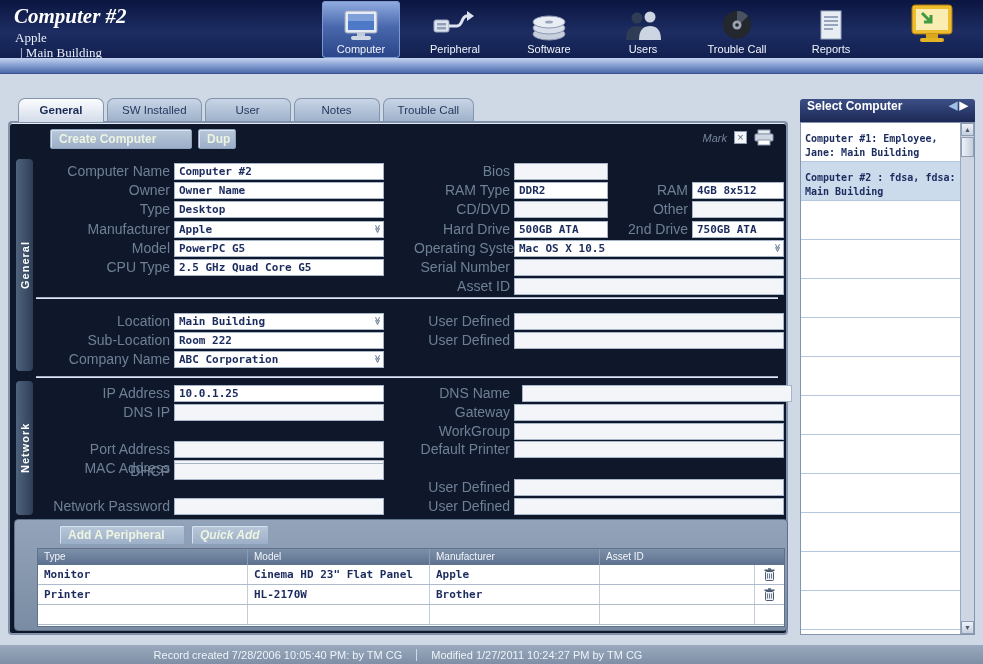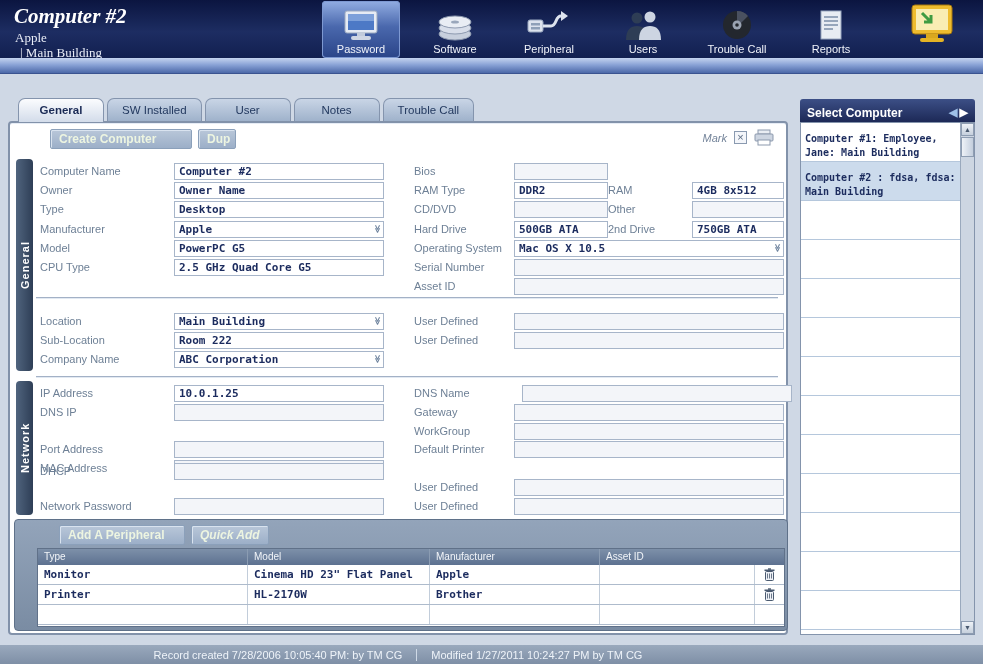--- a/index.html
+++ b/index.html
@@ -26,21 +26,21 @@
   .corner-icon { position:absolute; right:28px; top:4px; cursor:pointer; }
 
   
   .tabs { position:absolute; left:18px; top:98px; display:flex; z-index:2; }
   .tab { height:23px; line-height:22px; text-align:center; font-size:11.5px; color:#23395f;
     background:linear-gradient(180deg,#c9d5e6,#9fb2cb); border:1px solid #8494ad; border-bottom:none;
     border-radius:7px 7px 0 0; margin-right:3px; padding:0 14px; min-width:86px; cursor:pointer; }
   .tab.active { background:linear-gradient(180deg,#fbfcfe,#d3dcea); font-weight:bold; color:#1a2a55; height:24px; }
 
   
-  .main-panel { position:absolute; left:8px; top:121px; width:780px; height:514px; background:#ffffff;
+  .main-panel { position:absolute; left:8px; top:121px; width:780px; height:514px; background:#0f172a;
     border:2px solid #8292aa; border-radius:4px; box-shadow:inset 0 1px 0 #e6ecf5; z-index:1; }
 
   .btn { position:absolute; height:20px; background:linear-gradient(180deg,#b9c7d9,#9cafc8);
     border:1px solid #8ba0ba; border-radius:2px; color:#edf5e1; font-weight:bold; font-size:12px;
     text-align:left; padding:0 8px; line-height:18px; cursor:pointer; box-shadow:inset 1px 1px 0 #d9e3ef;
     font-family:"Liberation Sans",sans-serif; white-space:nowrap; }
   .mark-area { position:absolute; right:12px; top:6px; display:flex; align-items:center; gap:7px; }
   .mark-label { color:#74849a; font-size:11px;font-style:italic; }
   .checkbox { width:13px; height:13px; background:#f4f6fa; border:1px solid #8a9ab0; color:#5a6b82;
     font-size:11px; line-height:11px; text-align:center; cursor:pointer; }
@@ -49,21 +49,21 @@
   
   .vlabel { position:absolute; left:6px; width:17px; border-radius:4px;
     background:linear-gradient(90deg,#2e3e56,#50647e); color:#fff; font-size:11px; font-weight:bold;
     display:flex; align-items:center; justify-content:center; writing-mode:vertical-rl;
     transform:rotate(180deg); letter-spacing:1px; }
   .groove { position:absolute; left:26px; right:8px; height:2px;
     border-top:1px solid #a3b1c6; border-bottom:1px solid #e2e9f2; }
 
   
   .row { position:absolute; height:17px; display:flex; align-items:center; }
-  .lbl { font-size:11px; color:#6e8096; white-space:nowrap; line-height:17px; }
+  .lbl { font-size:14px; color:#6e8096; text-align:right; white-space:nowrap; line-height:17px; }
   .w130 { width:130px; } .w96 { width:96px; } .w80 { width:80px; }
   .inp { height:17px; border:1px solid #a7b5c9; background:#ffffff; font-family:"DejaVu Sans Mono",monospace;
     font-weight:bold; font-size:11px; color:#1b2b5e; line-height:15px; padding:0 4px; margin-left:4px;
     position:relative; overflow:hidden; white-space:nowrap; cursor:text; }
   .inp.empty { background:#f3f5f9; }
   .fw210 { width:210px; } .fw94 { width:94px; } .fw92 { width:92px; } .fw270 { width:270px; }
   .chev { position:absolute; right:2px; top:2px; color:#7186a0; font-size:8px; transform:rotate(90deg);
     line-height:10px; cursor:pointer; }
 
   
@@ -80,21 +80,21 @@
   .c-type { width:210px; } .c-model { width:182px; } .c-manu { width:170px; }
   .c-asset { flex:1; border-right:none !important; }
   .c-asset-h { flex:1; border-right:none !important; }
   .trash-cell { width:30px; flex:0 0 30px; border-left:1px solid #c2cdda; border-right:none !important;
     display:flex; align-items:center; justify-content:center; padding:0 !important; }
   .trash-btn { cursor:pointer; display:flex; }
 
   
   .select-panel { position:absolute; left:800px; top:99px; width:175px; height:536px; }
   .select-header { height:27px; background:linear-gradient(180deg,#3c4f86,#17224e); color:#fff;
-    font-weight:bold; font-size:12px; display:flex; align-items:center; padding:0 7px; border-radius:3px 3px 0 0; }
+    font-weight:bold; font-size:12px; display:flex; padding:0 7px; border-radius:3px 3px 0 0; }
   .sel-arrows { margin-left:auto; display:flex; gap:2px; font-size:11px; cursor:pointer; }
   .sel-arrows .a1 { color:#9fc1e8; } .sel-arrows .a2 { color:#ffffff; }
   .select-list { position:absolute; left:0; top:23px; width:175px; bottom:0; background:#fff;
     border:1px solid #8494ac; overflow:hidden; }
   .list-rows { position:absolute; left:0; top:0; right:14px; bottom:0; }
   .select-item { height:39px; border-bottom:1px solid #b5c7dc; font-family:"DejaVu Sans Mono",monospace;
     font-size:10px; font-weight:bold; color:#1c2c5e; padding:9px 4px; line-height:1.35; cursor:pointer;
     overflow:hidden; }
   .select-item.selected { background:#ccdbec; }
   .vscroll { position:absolute; right:0; top:0; bottom:0; width:14px; background:#cdd6e2;
@@ -127,45 +127,45 @@
       <div class="nav-item active">
         <span class="nav-icon">
           <svg width="38" height="32" viewBox="0 0 38 32">
               <rect x="3" y="1" width="32" height="22" rx="2" fill="#e6ebf4" stroke="#9aa8c0"></rect>
               <rect x="6" y="4" width="26" height="16" fill="#4d79c6"></rect>
               <rect x="6" y="4" width="26" height="7" fill="#7da0da"></rect>
               <rect x="15" y="23" width="8" height="3" fill="#c2cbdc"></rect>
               <rect x="9" y="26" width="20" height="4" rx="2" fill="#cfd6e4"></rect>
             </svg>
         </span>
-        <span class="nav-label">Password</span>
-      </div>
-      <div class="nav-item">
-        <span class="nav-icon">
-          <svg width="40" height="32" viewBox="0 0 40 32">
-              <ellipse cx="20" cy="24" rx="16" ry="6" fill="#c7cfdd" stroke="#8e9ab0"></ellipse>
-              <ellipse cx="20" cy="18" rx="16" ry="6" fill="#d8deea" stroke="#8e9ab0"></ellipse>
-              <ellipse cx="20" cy="12" rx="16" ry="6" fill="#e9edf4" stroke="#8e9ab0"></ellipse>
-              <ellipse cx="20" cy="12" rx="4" ry="1.6" fill="#9aa7bb"></ellipse>
-            </svg>
-        </span>
-        <span class="nav-label">Software</span>
+        <span class="nav-label">Computer</span>
       </div>
       <div class="nav-item">
         <span class="nav-icon">
           <svg width="44" height="32" viewBox="0 0 44 32">
               <rect x="1" y="10" width="15" height="12" rx="2" fill="#dde3ee" stroke="#9aa8c0"></rect>
               <rect x="4" y="13" width="9" height="2.5" fill="#8fa0b8"></rect>
               <rect x="4" y="17" width="9" height="2.5" fill="#8fa0b8"></rect>
               <path d="M16 16 h8" stroke="#dde3ee" stroke-width="3"></path>
               <path d="M24 16 c6 0 4 -10 10 -10" stroke="#dde3ee" stroke-width="3" fill="none"></path>
               <path d="M34 1 l7 5 -7 5 z" fill="#dde3ee"></path>
             </svg>
         </span>
         <span class="nav-label">Peripheral</span>
+      </div>
+      <div class="nav-item">
+        <span class="nav-icon">
+          <svg width="40" height="32" viewBox="0 0 40 32">
+              <ellipse cx="20" cy="24" rx="16" ry="6" fill="#c7cfdd" stroke="#8e9ab0"></ellipse>
+              <ellipse cx="20" cy="18" rx="16" ry="6" fill="#d8deea" stroke="#8e9ab0"></ellipse>
+              <ellipse cx="20" cy="12" rx="16" ry="6" fill="#e9edf4" stroke="#8e9ab0"></ellipse>
+              <ellipse cx="20" cy="12" rx="4" ry="1.6" fill="#9aa7bb"></ellipse>
+            </svg>
+        </span>
+        <span class="nav-label">Software</span>
       </div>
       <div class="nav-item">
         <span class="nav-icon">
           <svg width="40" height="32" viewBox="0 0 40 32">
               <circle cx="14" cy="8" r="5.5" fill="#2e3d55"></circle>
               <path d="M3 30 c0-11 5-14 11-14 6 0 11 3 11 14 z" fill="#2e3d55"></path>
               <circle cx="27" cy="7" r="5.5" fill="#cdd5e2"></circle>
               <path d="M16 30 c0-11 5-14 11-14 6 0 11 3 11 14 z" fill="#cdd5e2"></path>
             </svg>
         </span>

